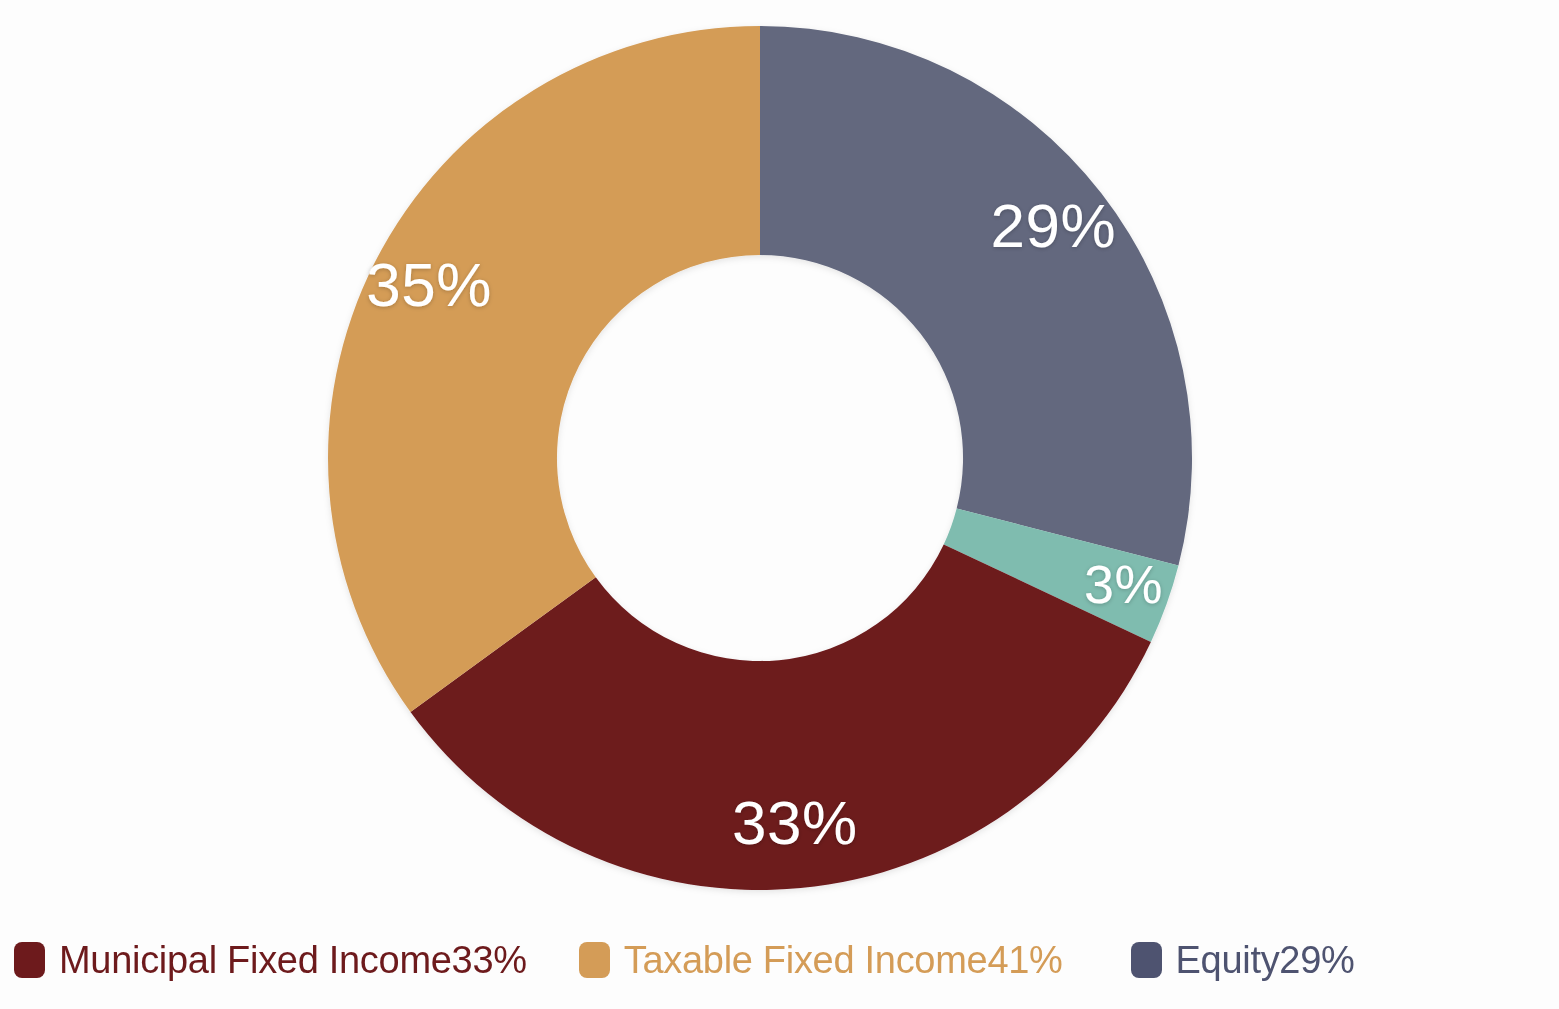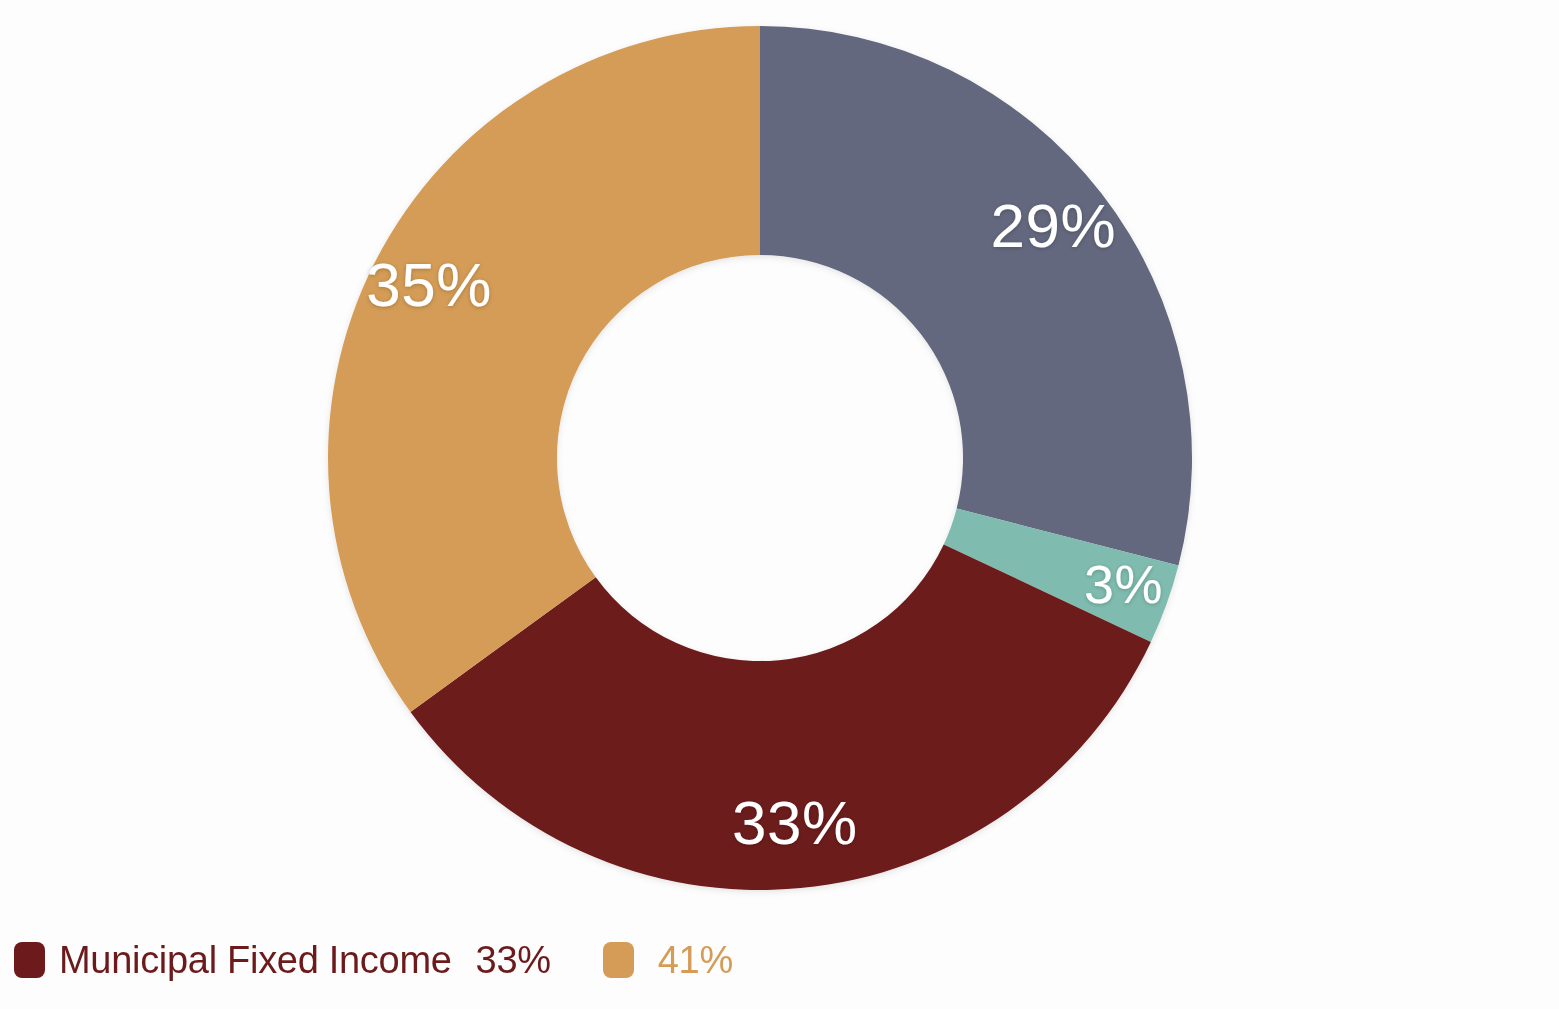--- a/index.html
+++ b/index.html
@@ -77,21 +77,21 @@
     font-weight: 400;
     letter-spacing: -0.3px;
     margin-left: 14px;
     line-height: 1;
   }
   .legend-pct {
     font-family: "Liberation Sans", sans-serif;
     font-size: 38px;
     font-weight: 400;
     letter-spacing: -0.3px;
-    margin-left: 24px;
+    margin-left: 0;
     line-height: 1;
   }
   .sp-1 { width: 52px; flex: 0 0 auto; }
   .sp-2 { width: 68px; flex: 0 0 auto; }
   .sp-3 { width: 42px; flex: 0 0 auto; }
 </style>
 </head>
 <body>
 
 <div id="chart-root">
@@ -128,23 +128,29 @@
     <div class="legend-item">
       <span class="legend-swatch" id="sw-0" style="background: rgb(109, 26, 28);"></span>
       <span class="legend-text" id="tx-0" style="color: rgb(109, 26, 28);">Municipal Fixed Income</span>
       <span class="legend-pct" id="pc-0" style="color: rgb(109, 26, 28);">33%</span>
     </div>
 
     <div class="sp-1"></div>
 
     <div class="legend-item">
       <span class="legend-swatch" id="sw-1" style="background: rgb(212, 156, 87);"></span>
+      <span class="legend-text" id="tx-1" style="color: rgb(212, 156, 87);">Taxable Fixed Income</span>
       <span class="legend-pct" id="pc-1" style="color: rgb(212, 156, 87);">41%</span>
     </div>
 
     <div class="sp-2"></div>
 
+    <div class="legend-item">
+      <span class="legend-swatch" id="sw-2" style="background: rgb(78, 83, 112);"></span>
+      <span class="legend-text" id="tx-2" style="color: rgb(78, 83, 112);">Equity</span>
+      <span class="legend-pct" id="pc-2" style="color: rgb(78, 83, 112);">29%</span>
+    </div>
 
     <div class="sp-3"></div>
 
 
   </div>
 </div>
 
 </body></html>

